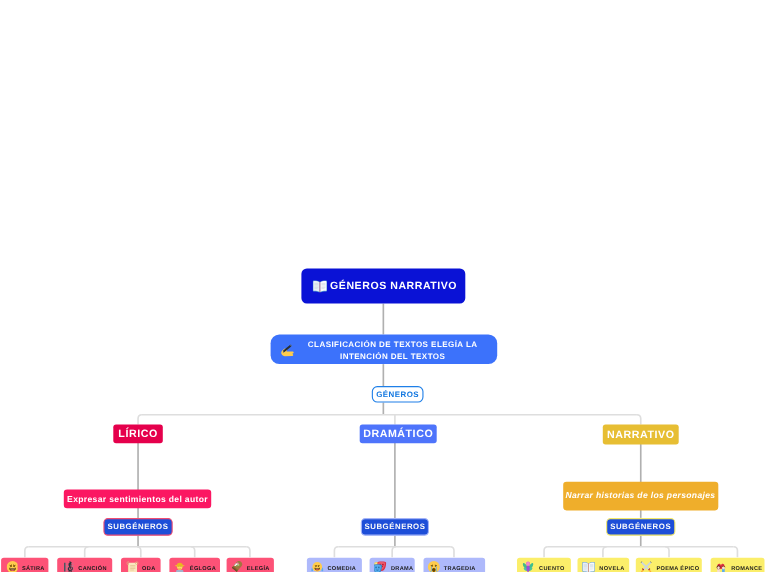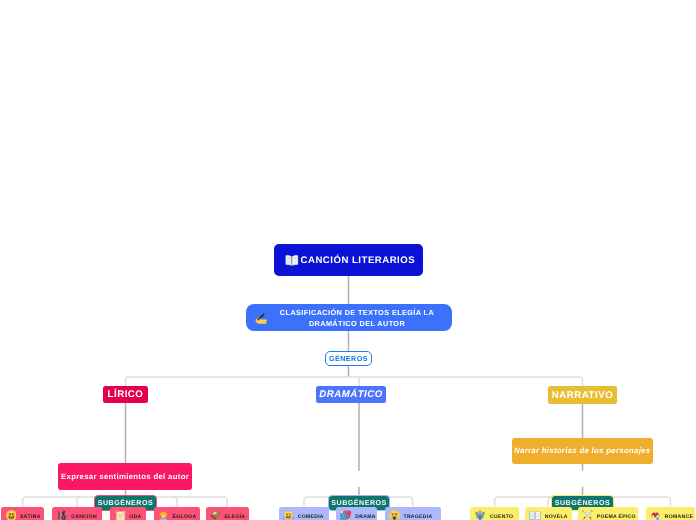--- a/index.html
+++ b/index.html
@@ -33,21 +33,21 @@
   #n-clas .txt{color:#FFFFFF;font-size:7.3px;font-weight:bold;
                 letter-spacing:.4px;text-align:center;line-height:10.8px;width:166px;padding-top:2px;}
 
   #n-hub{background:#FFFFFF;border:1.5px solid #1E7FE8;border-radius:5px;}
   #n-hub .lbl{color:#1277E0;font-size:7.2px;font-weight:bold;letter-spacing:.45px;}
 
   .bhead{border-radius:2.5px;}
   .bhead .lbl{color:#fff;font-weight:bold;letter-spacing:.5px;font-size:9.7px;}
   .bdesc{border-radius:3px;}
   .bdesc .lbl{color:#fff;font-weight:bold;font-size:7.8px;letter-spacing:.3px;}
-  .bsub{border-radius:4px;border-width:1.4px;border-style:solid;background:#0f766e;margin-top:24px;}
+  .bsub{border-radius:4px;border-width:1.4px;border-style:solid;background:#1d4ed8;}
   .bsub .lbl{color:#FAFAFA;font-weight:bold;font-size:7.1px;letter-spacing:.5px;position:relative;top:0.7px;}
   .leaf{border-radius:2.5px;justify-content:flex-start;padding-left:4.5px;gap:3.6px;}
   .leaf .ico{position:relative;top:-2.2px;}
   .leaf .lbl{font-size:5.1px;font-weight:bold;letter-spacing:.3px;color:#1A1A1A;}
 </style>
 </head>
 <body>
 
 <div id="stage">
   <svg class="links" viewBox="0 0 696 520">
@@ -87,41 +87,41 @@
           <path fill="#5B9CD6" d="M17.3 6.4C14.3 4.4 10.2 3.3 5 3.3c-1.7 0-3 1-3 2.2v20.8c0 1.1 1.2 2 2.7 2 5.1 0 9.5 1.1 12.6 2.5V6.4z"></path>
           <path fill="#5B9CD6" d="M18.7 6.4c3-2 7.1-3.1 12.3-3.1 1.7 0 3 1 3 2.2v20.8c0 1.1-1.2 2-2.7 2-5.1 0-9.5 1.1-12.6 2.5V6.4z"></path>
           <path fill="#E8EEF5" d="M17.2 7.4C14.4 5.6 10.5 4.6 5.6 4.6c-1.4 0-2.5.8-2.5 1.8v18.8c0 .9 1 1.6 2.3 1.6 4.8 0 8.8 1 11.8 2.3V7.4z"></path>
           <path fill="#F7FAFC" d="M18.8 7.4c2.8-1.8 6.7-2.8 11.6-2.8 1.4 0 2.5.8 2.5 1.8v18.8c0 .9-1 1.6-2.3 1.6-4.8 0-8.8 1-11.8 2.3V7.4z"></path>
           <g fill="#C7D4E0">
             <path d="M5.6 9h9v1.1h-9zM5.6 12h9v1.1h-9zM5.6 15h9v1.1h-9zM5.6 18h9v1.1h-9zM5.6 21h7v1.1h-7zM21.4 9h9v1.1h-9zM21.4 12h9v1.1h-9zM21.4 15h9v1.1h-9zM21.4 18h9v1.1h-9zM21.4 21h7v1.1h-7z"></path>
           </g>
           <path fill="#D37C7C" d="M17.2 6.2h1.6v24.2h-1.6z"></path>
         </svg>
       </span>
-    <span class="lbl">CANCIÓN LITERARIOS</span>
+    <span class="lbl">GÉNEROS NARRATIVO</span>
   </div>
   <div class="node clas" id="n-clas" style="left:246px;top:304px;width:206px;height:27px;">
     <span class="ico">
         <svg viewBox="0 0 36 36" width="14.00" height="14.00">
           <path fill="#FFCC4D" d="M4.6 27.3c-1.1-2.3.2-6 2.8-8.2l5.9-5 4.7 5.9-2 1.7 14.3.1c1.7 0 3.1 1.2 3.1 2.8s-1.4 2.8-3.1 2.8h-.6c1.5.2 2.5 1.3 2.5 2.7s-1.2 2.6-2.8 2.6l-16.6.4c-3 .1-6.6-2-8.2-5.8z"></path>
           <path fill="#292F33" d="M24.7 6.6l2.9 3.6L12 23.4c-.3.2-.8.2-1.1-.1l-2.1-2.6c-.3-.3-.2-.8.1-1L24.7 6.6z"></path>
           <path fill="#5A6570" d="M26.3 5.2l2.9 3.6-1.6 1.4-2.9-3.6z"></path>
           <path fill="#66757F" d="M9 19.4l2.9 3.6-3.8 1.6z"></path>
           <path fill="#1E2428" d="M8.1 24.6l.9-3.3 1.4 1.7z"></path>
         </svg>
       </span>
-    <span class="txt"><span>CLASIFICACIÓN DE TEXTOS ELEGÍA LA</span><br><span>DRAMÁTICO DEL AUTOR</span></span>
-  </div>
-  <div class="node hub" id="n-hub" style="left:325px;top:351px;width:47px;height:15px;">
+    <span class="txt"><span>CLASIFICACIÓN DE TEXTOS ELEGÍA LA</span><br><span>INTENCIÓN DEL TEXTOS</span></span>
+  </div>
+  <div class="node hub" id="n-hub" style="left:338px;top:351px;width:47px;height:15px;">
     <span class="lbl">GÉNEROS</span>
   </div>
   <div class="node bhead b0" style="left:103.0px;top:386px;width:45px;height:16.5px;background:var(--c0h);">
     <span class="lbl">LÍRICO</span>
   </div>
-  <div class="node bdesc d0" style="left:58.2px;top:463px;width:133.7px;height:27px;background:var(--c0d);text-align:right;">
+  <div class="node bdesc d0" style="left:58.2px;top:445px;width:133.7px;height:17px;background:var(--c0d);text-align:right;">
     <span class="lbl">Expresar sentimientos del autor</span>
   </div>
   <div class="node bsub s0" style="left:94.2px;top:470.8px;width:62.5px;height:16.0px;border-color:var(--c0s);">
     <span class="lbl">SUBGÉNEROS</span>
   </div>
   <div class="node leaf l0" style="left:1.0px;top:506.5px;width:43.3px;height:21.5px;background:var(--c0l);">
     <span class="ico">
         <svg viewBox="0 0 36 36" width="10.80" height="10.80">
           <circle fill="#FFCC4D" cx="18" cy="18" r="18"></circle>
           <path fill="#664500" d="M18 21.5c-3.4 0-5.7-.4-8.4-.9-.6-.1-1.8 0-1.8 1.8 0 3.6 4.1 8.1 10.2 8.1s10.2-4.5 10.2-8.1c0-1.8-1.2-1.9-1.8-1.8-2.7.5-5 .9-8.4.9z"></path>
@@ -187,21 +187,21 @@
             <ellipse fill="#FBFBFB" cx="17.5" cy="13.8" rx="2.6" ry="2.2"></ellipse>
             <ellipse fill="#EFEFEF" cx="15" cy="15.8" rx="2.2" ry="1.9"></ellipse>
             <ellipse fill="#EE8CC0" cx="20" cy="11.6" rx="2.3" ry="2"></ellipse>
             <ellipse fill="#A6D388" cx="21.5" cy="15" rx="2.4" ry="2"></ellipse>
             <ellipse fill="#77B255" cx="18.3" cy="17.3" rx="2" ry="1.7"></ellipse>
           </g>
         </svg>
       </span>
     <span class="lbl">ELEGÍA</span>
   </div>
-  <div class="node bhead b1" style="left:316px;top:386px;width:70px;height:16.5px;background:var(--c1h);font-style:italic;">
+  <div class="node bhead b1" style="left:327px;top:386px;width:70px;height:16.5px;background:var(--c1h);">
     <span class="lbl">DRAMÁTICO</span>
   </div>
   <div class="node bsub s1" style="left:327.8px;top:470.8px;width:62.5px;height:16.0px;border-color:var(--c1s);">
     <span class="lbl">SUBGÉNEROS</span>
   </div>
   <div class="node leaf l1" style="left:278.8px;top:506.5px;width:50.4px;height:21.5px;background:var(--c1l);">
     <span class="ico">
         <svg viewBox="-4 0 44 36" width="10.80" height="10.80">
           <path fill="#5DADEC" d="M-1.2 19.5c-1.3 2.6-4 8.3-4 10.4 0 2.4 1.8 4.2 4 4.2s4-1.8 4-4.2c0-2.1-2.7-7.8-4-10.4z"></path>
           <path fill="#5DADEC" d="M37.2 19.5c-1.3 2.6-4 8.3-4 10.4 0 2.4 1.8 4.2 4 4.2s4-1.8 4-4.2c0-2.1-2.7-7.8-4-10.4z"></path>

